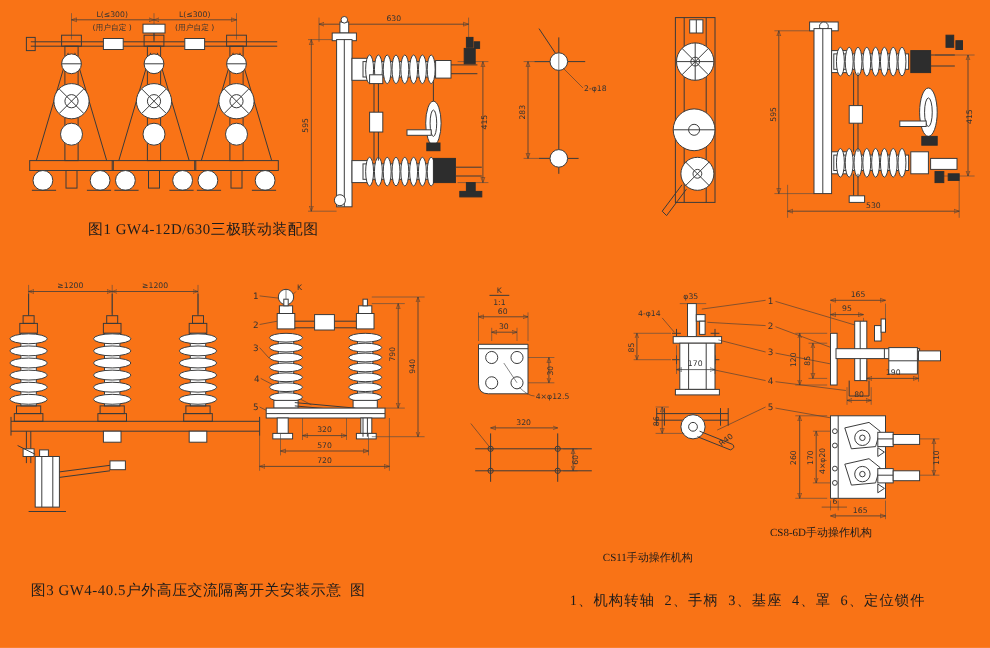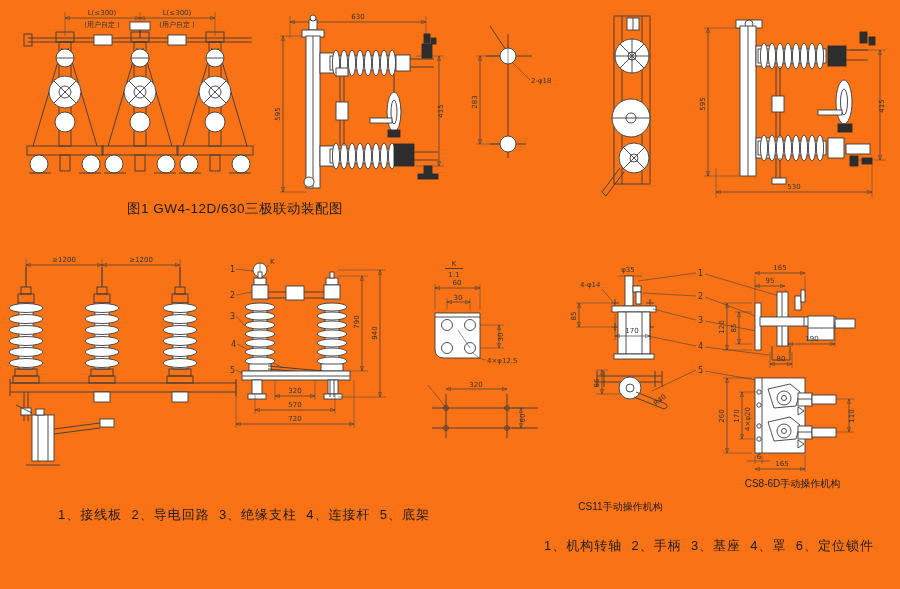--- a/index.html
+++ b/index.html
@@ -6,22 +6,22 @@
   .page{position:relative;width:900px;height:589px;background:#f97316;overflow:hidden}
   svg{position:absolute;overflow:visible}
   svg line,svg path,svg rect,svg circle,svg ellipse,svg polyline{stroke:#3a3a3a;stroke-width:0.9;fill:none}
   svg .f{fill:#ffffff}
   svg .dark{fill:#2d2d2d;stroke:#2d2d2d}
   svg .dim{stroke-width:0.7;marker-start:url(#arr);marker-end:url(#arr)}
   svg .ext{stroke-width:0.55;stroke:#4a4a4a}
   svg .thin{stroke-width:0.55}
   svg text{stroke:none;fill:#333;font-family:"DejaVu Sans",sans-serif;font-size:7px}
   svg text.num{font-size:8px}
-  .cap,.plist,.sub{position:absolute;text-align:center;color:#1c1c1c;
-    font-family:Liberation Sans, sans-serif;white-space:pre-wrap}
+  .cap,.plist,.sub{position:absolute;text-align:left;color:#1c1c1c;
+    font-family:Liberation Serif, serif;white-space:pre-wrap}
   .cap{font-size:13.5px;letter-spacing:0.5px}
   .plist{font-size:13px;letter-spacing:1px}
   .sub{font-size:10px}
 </style>
 </head>
 <body>
 
 <div class="page">
 
   <svg width="0" height="0">
@@ -412,21 +412,21 @@
         <circle cx="81" cy="46" r="2.4" fill="#3a3a3a"></circle>
       <line class="dim" x1="20" y1="7" x2="81" y2="7"></line>
       <text x="50" y="4.5" text-anchor="middle">320</text>
       <line class="ext" x1="86" y1="26" x2="99" y2="26"></line>
         <line class="ext" x1="86" y1="46" x2="99" y2="46"></line>
       <line class="dim" x1="95" y1="26" x2="95" y2="46"></line>
       <text x="99" y="36" transform="rotate(-90 99 36)" text-anchor="middle">60</text>
     </g>
   </svg>
 
-  <div class="plist" style="left:28px;top:506px;width:432px">1、接线板  2、导电回路  3、绝缘支柱  4、连接杆  5、底架</div>
+  <div class="cap" style="left:28px;top:528px;width:432px">图3 GW4-40.5户外高压交流隔离开关安装示意  图</div>
 
   <svg style="left:552px;top:256px" width="348" height="230" viewBox="0 0 348 230">
 
     <g>
       <text x="76" y="16" text-anchor="middle">φ35</text>
       <line class="ext" x1="66" y1="20" x2="90" y2="20"></line>
       <rect class="f" x="73" y="20" width="8" height="30"></rect>
       <rect class="f" x="81" y="30" width="8" height="6"></rect>
         <rect class="f" x="84" y="36" width="5" height="12"></rect>
       <text x="28" y="31">4-φ14</text>

